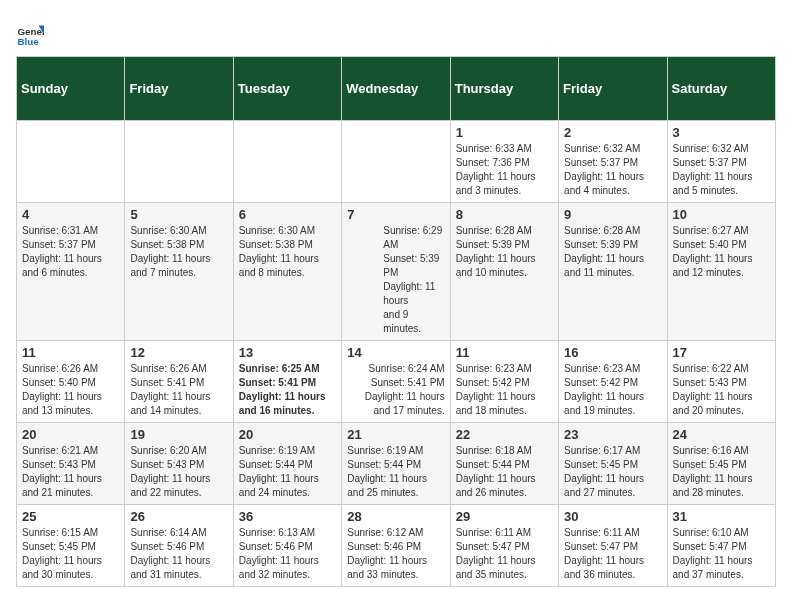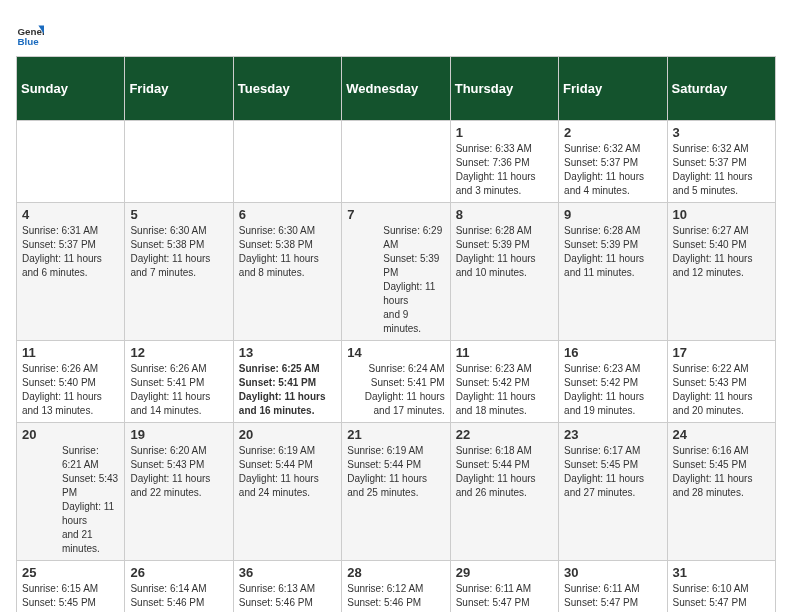--- a/index.html
+++ b/index.html
@@ -239,21 +239,21 @@
           <span class="day-number">17</span>
           <div class="day-info" style="white-space: pre-line;">Sunrise: 6:22 AM
 Sunset: 5:43 PM
 Daylight: 11 hours
 and 20 minutes.</div>
         </td>
       </tr>
       <tr>
         <td>
           <span class="day-number">20</span>
-          <div class="day-info" style="white-space: pre-line; margin-left: 40px;">Sunrise: 6:21 AM
+          <div class="day-info" style="white-space: pre-line;">Sunrise: 6:21 AM
 Sunset: 5:43 PM
 Daylight: 11 hours
 and 21 minutes.</div>
         </td>
         <td>
           <span class="day-number">19</span>
           <div class="day-info" style="white-space: pre-line;">Sunrise: 6:20 AM
 Sunset: 5:43 PM
 Daylight: 11 hours
 and 22 minutes.</div>

